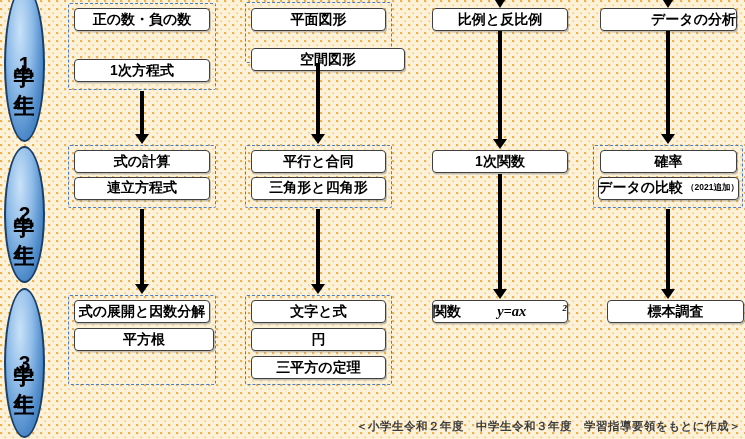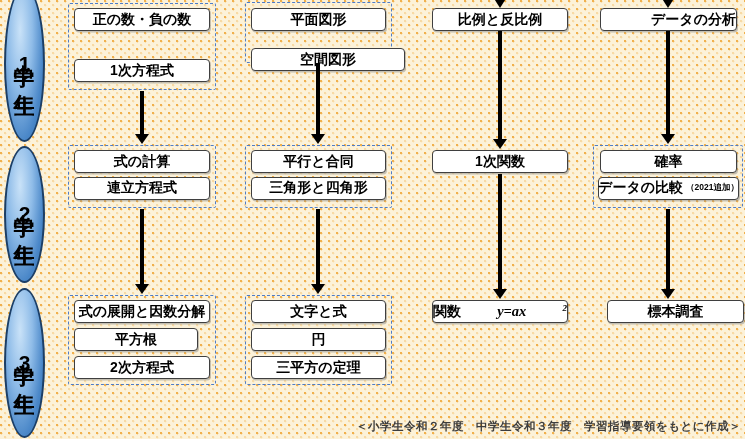--- a/index.html
+++ b/index.html
@@ -86,25 +86,22 @@
     </div>
   <div class="tbox" style="left:74px;top:150px;width:136px;">
       <span>式の計算</span>
     </div>
   <div class="tbox" style="left:74px;top:176.5px;width:136px;">
       <span>連立方程式</span>
     </div>
   <div class="tbox" style="left:74px;top:300px;width:136px;">
       <span>式の展開と因数分解</span>
     </div>
-  <div class="tbox" style="left:74px;top:328px;width:124px;">
+  <div class="tbox" style="left:74px;top:328px;width:140px;">
       <span>平方根</span>
-    </div>
-  <div class="tbox" style="left:74px;top:356px;width:136px;">
-      <span>2次方程式</span>
     </div>
 
   <div class="tbox" style="left:251px;top:8px;width:135px;">
       <span>平面図形</span>
     </div>
   <div class="tbox" style="left:251px;top:48px;width:154px;justify-content:center;">
       <span>空間図形</span>
     </div>
   <div class="tbox" style="left:251px;top:150px;width:135px;">
       <span>平行と合同</span>

